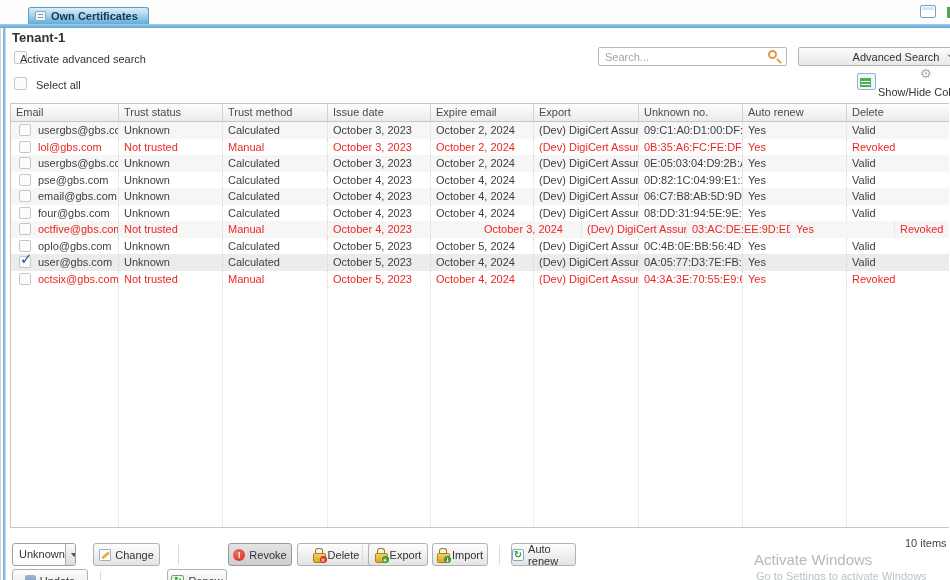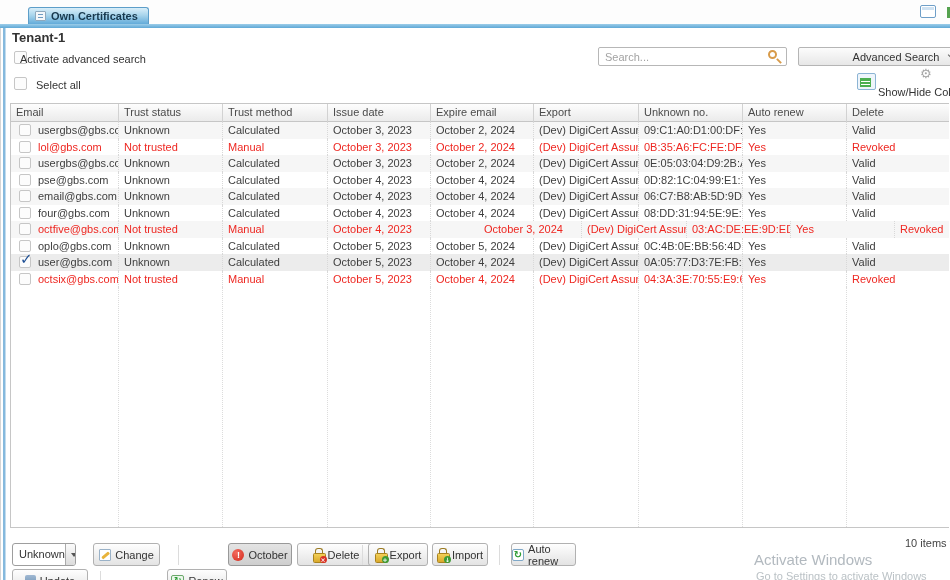--- a/index.html
+++ b/index.html
@@ -293,21 +293,21 @@
 </div>
 
 <div class="btn" style="left:93px;width:67px">
   <span class="ic-change"></span>
   <span>Change</span>
 </div>
 <div class="vsep" style="left:178px"></div>
 
 <div class="btn pressed" style="left:228px;width:64px">
   <span class="ic-revoke">!</span>
-  <span>October</span>
+  <span>Revoke</span>
 </div>
 <div class="btn" style="left:297px;width:78px">
   <span class="lock">
       <span class="badge red">×</span>
     </span>
   <span>Delete</span>
 </div>
 <div class="vsep" style="left:362px"></div>
 <div class="btn" style="left:368px;width:60px">
   <span class="lock">

